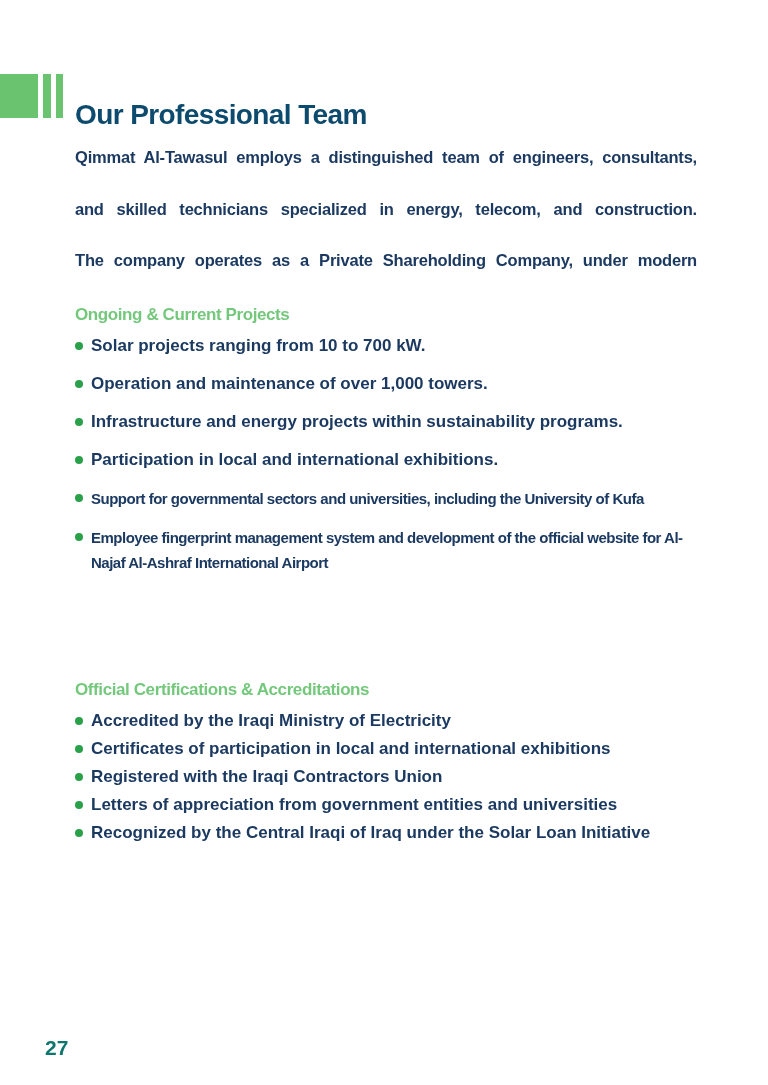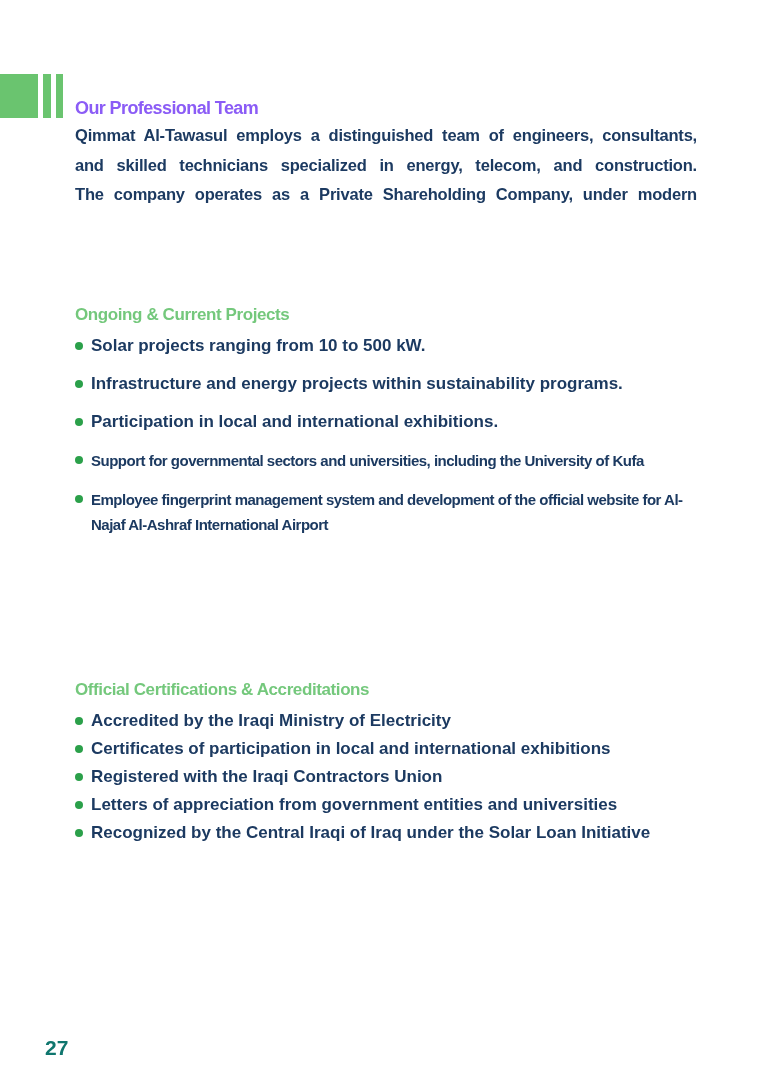--- a/index.html
+++ b/index.html
@@ -15,35 +15,36 @@
 
   
   .accent-group { position:absolute; left:0; top:74px; height:44px; }
   .accent-square { position:absolute; left:0; top:0; width:38px; height:44px; background:#6ac46f; }
   .accent-bar1   { position:absolute; left:43px; top:0; width:8px; height:44px; background:#6ac46f; }
   .accent-bar2   { position:absolute; left:56px; top:0; width:7px; height:44px; background:#6ac46f; }
 
   .main-title {
     position:absolute; left:75px; top:74px; width:640px; height:44px;
     line-height:44px;
-    font-size:18px; font-weight:bold; color:#8b5cf6;
+    font-size:28px; font-weight:bold; color:#0c4a6e;
     letter-spacing:-0.6px;
   }
 
   .intro {
     position:absolute; left:75px; top:121px; width:622px;
     color:#1c3a61; font-weight:bold; font-size:16.5px;
     letter-spacing:-0.2px;
   }
   .intro .line {
     text-align:justify;
     text-align-last:justify;
     line-height:29.5px;
     height:29.5px;
     white-space:nowrap;
+    margin-top:22px;
   }
 
   .section-heading {
     position:absolute; left:75px; width:640px;
     font-size:17px; font-weight:bold; color:#74c87c;
     letter-spacing:-0.4px;
   }
   .heading-projects { top:291px; }
   .heading-certs    { top:666px; }
 
@@ -99,24 +100,28 @@
 
   <div class="line">The company operates as a Private Shareholding Company, under modern</div>
 
 </div>
 
   <h2 class="section-heading heading-projects">Ongoing &amp; Current Projects</h2>
 
   <ul class="bullet-list list-projects">
   <li>
     <span class="dot"></span>
-    <span class="txt">Solar projects ranging from 10 to 500 kW.</span>
+    <span class="txt">Solar projects ranging from 10 to 700 kW.</span>
   </li>
 
 
+  <li>
+    <span class="dot"></span>
+    <span class="txt">Operation and maintenance of over 1,000 towers.</span>
+  </li>
 
   <li>
     <span class="dot"></span>
     <span class="txt">Infrastructure and energy projects within sustainability programs.</span>
   </li>
 
   <li>
     <span class="dot"></span>
     <span class="txt">Participation in local and international exhibitions.</span>
   </li>

